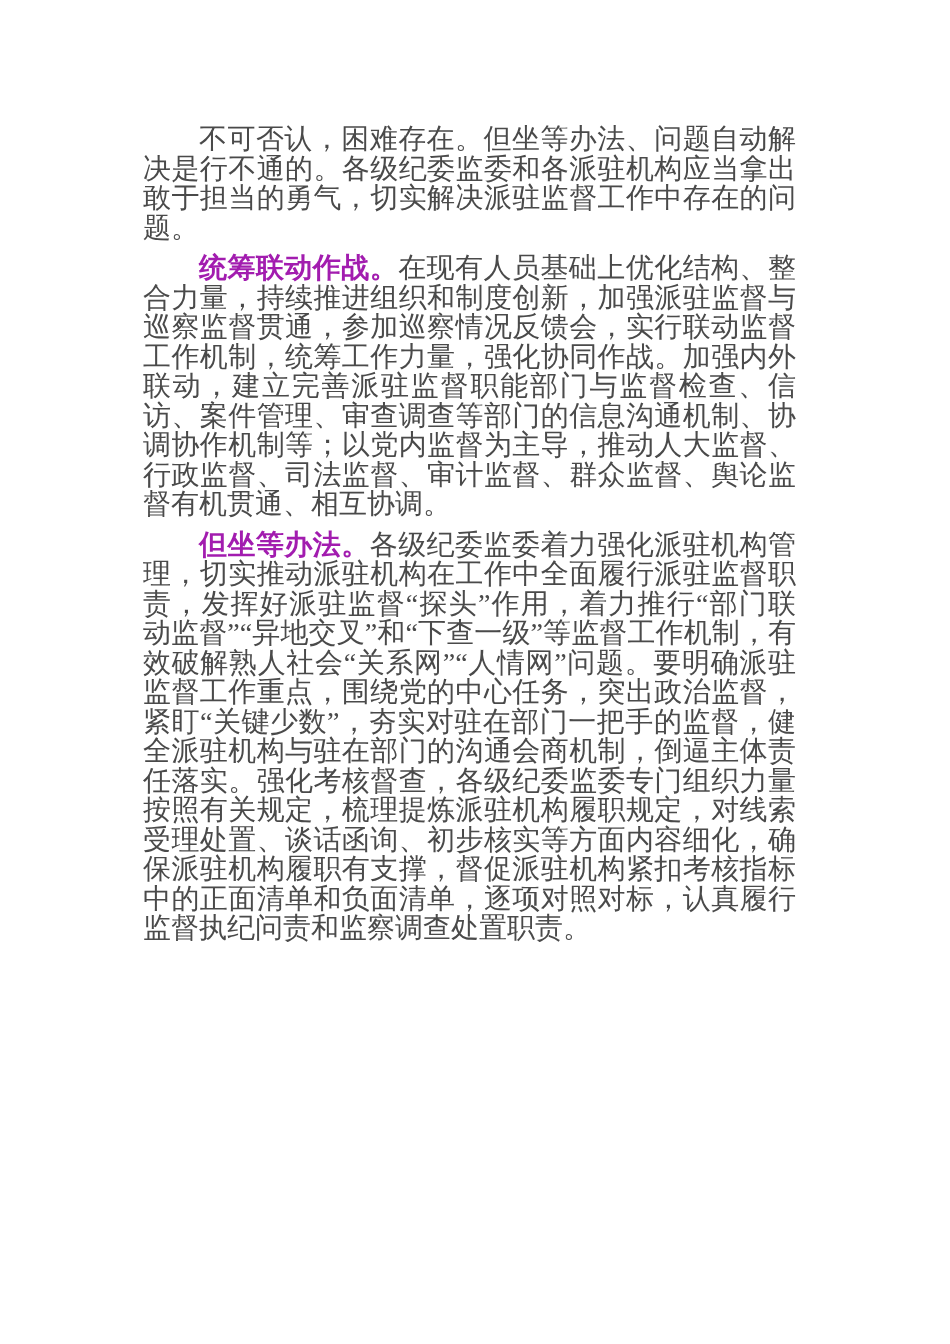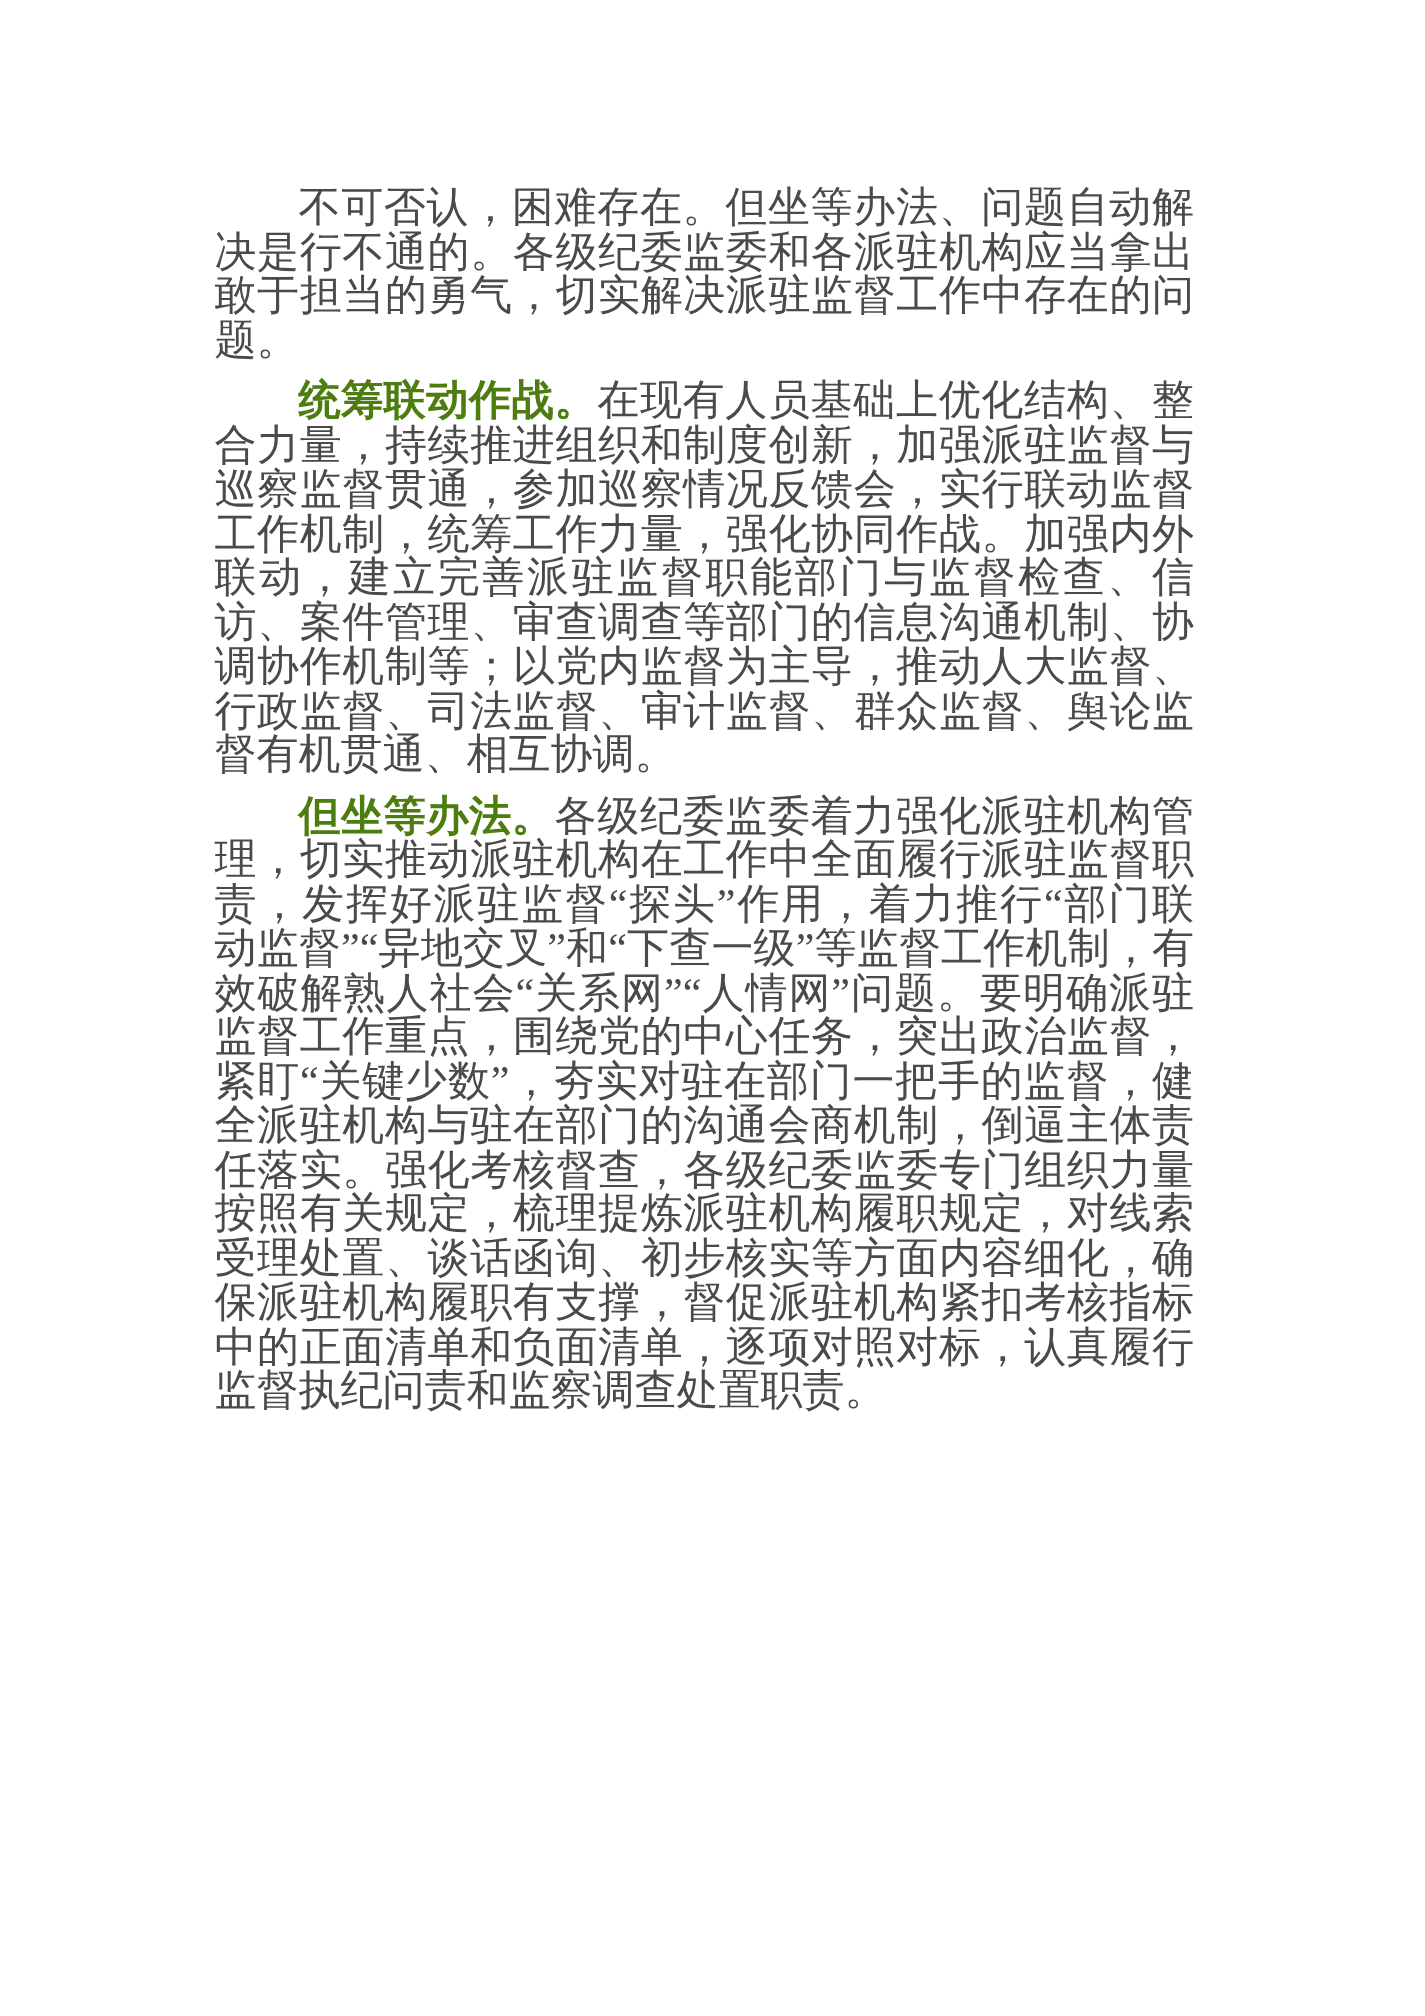--- a/index.html
+++ b/index.html
@@ -27,21 +27,21 @@
     text-align: justify;
     text-justify: inter-ideograph;
     text-indent: 2em;
     margin: 0 15px 11px 0;
     color: #4a4a4a;
     letter-spacing: 0;
     word-break: break-all;
   }
   .para .lead {
     font-weight: bold;
-    color: #4d7c0f;
+    color: #a21caf;
   }
 </style>
 </head>
 <body>
 
 <div class="page">
   <div class="text-block">
 
     <p class="para"><span class="lead"></span><span>不可否认，困难存在。但坐等办法、问题自动解决是行不通的。各级纪委监委和各派驻机构应当拿出敢于担当的勇气，切实解决派驻监督工作中存在的问题。</span></p>
 

